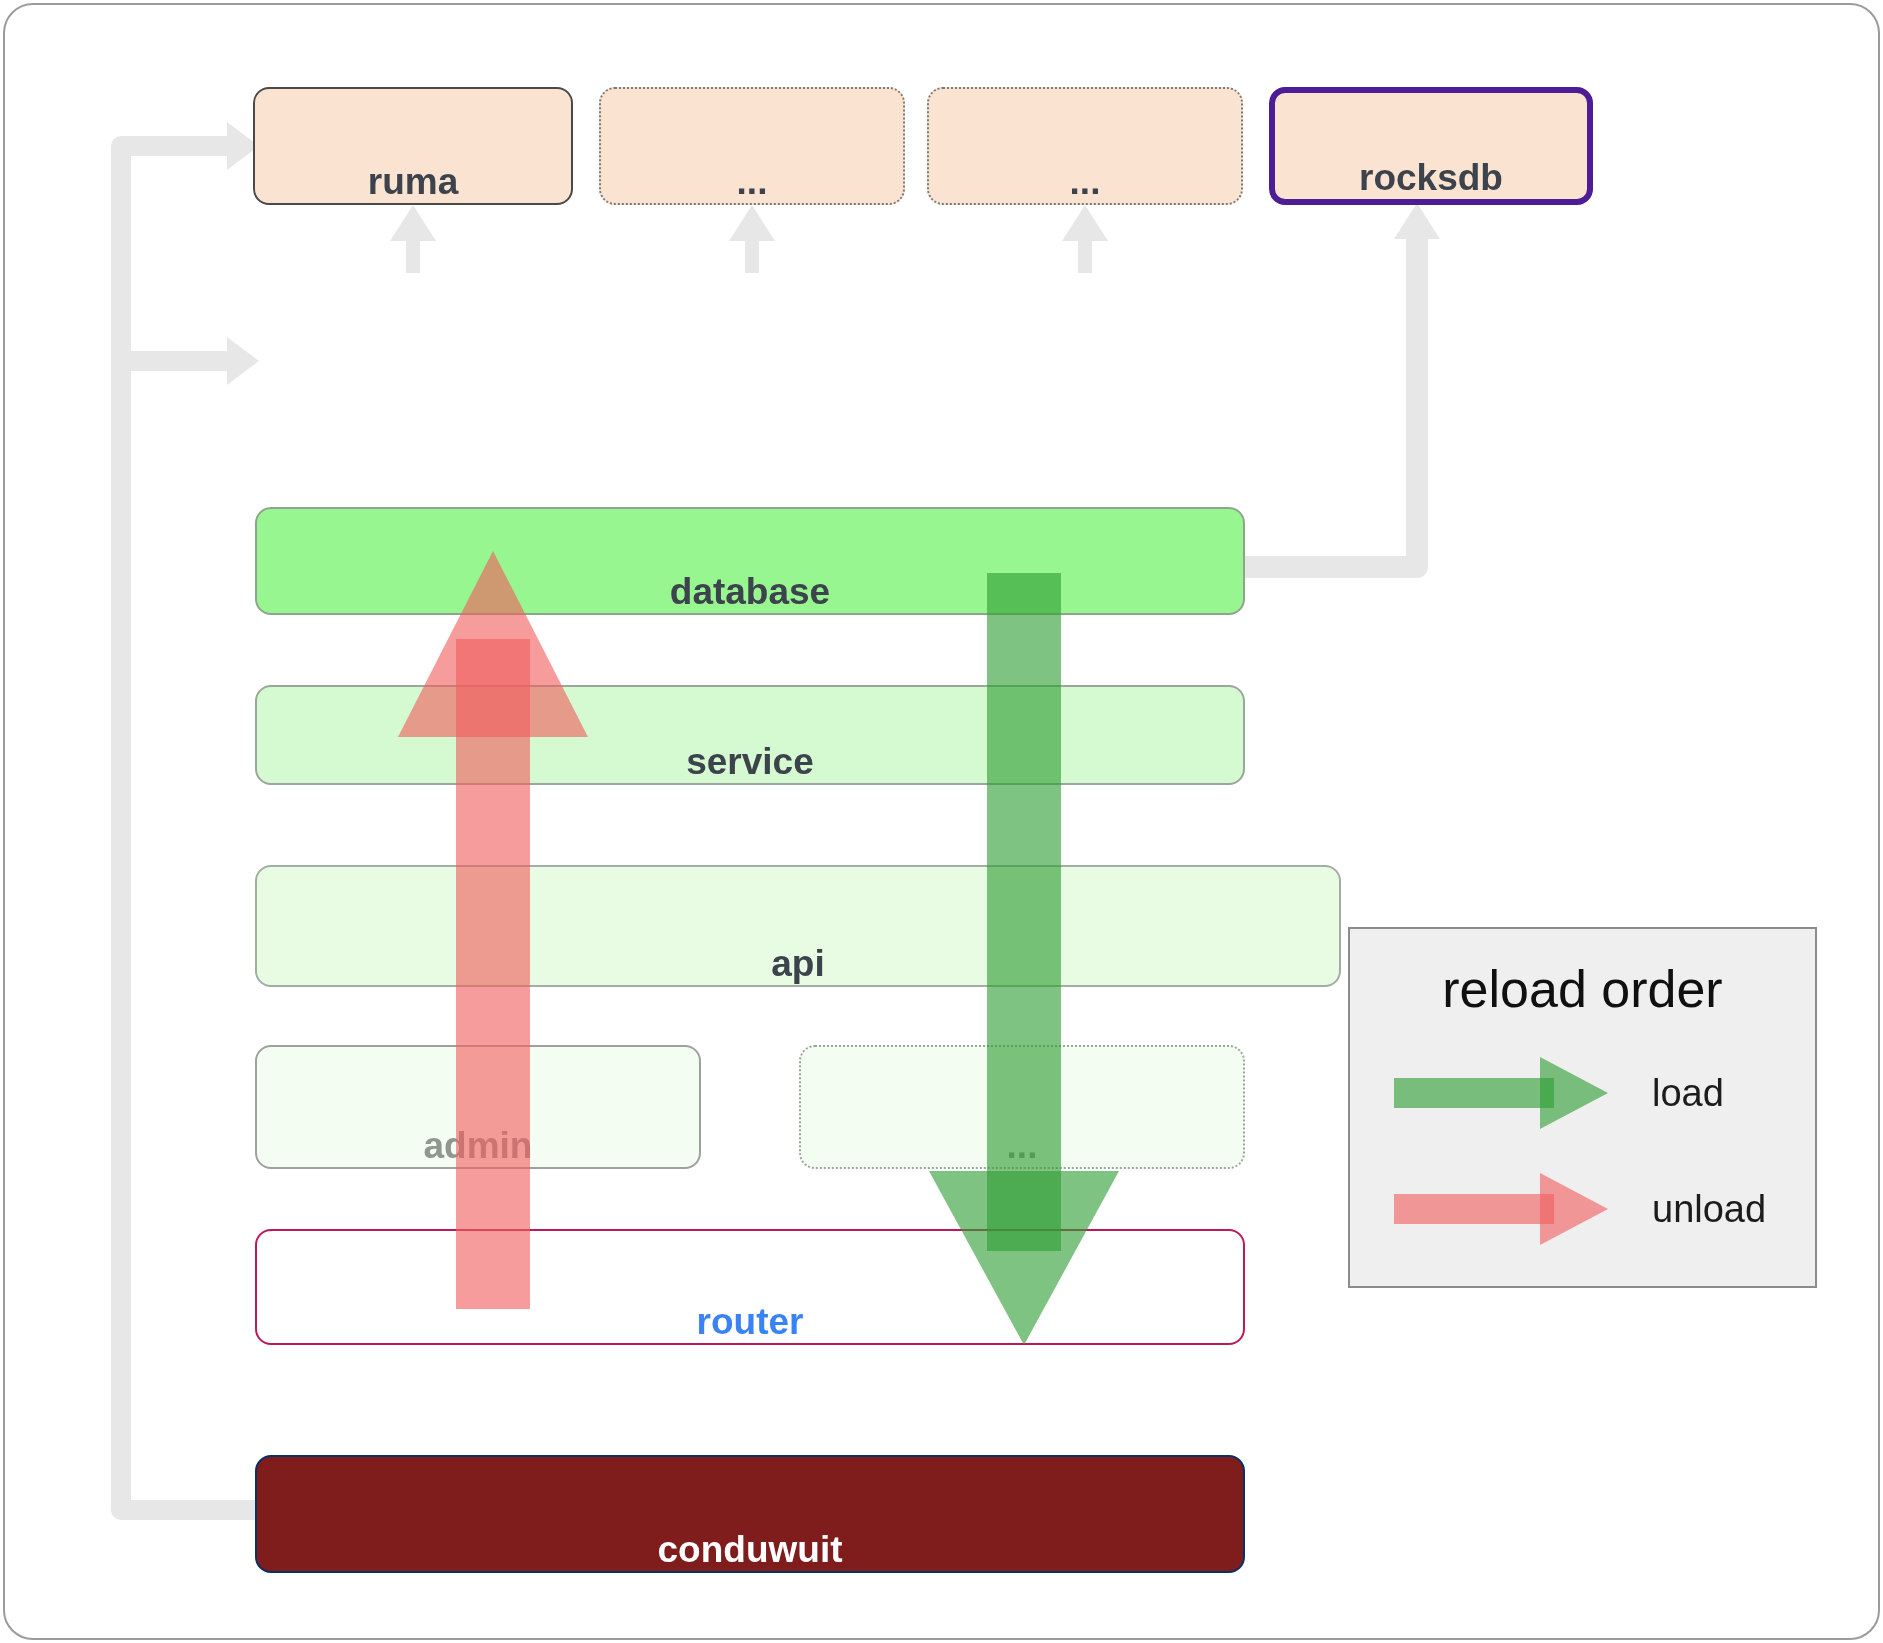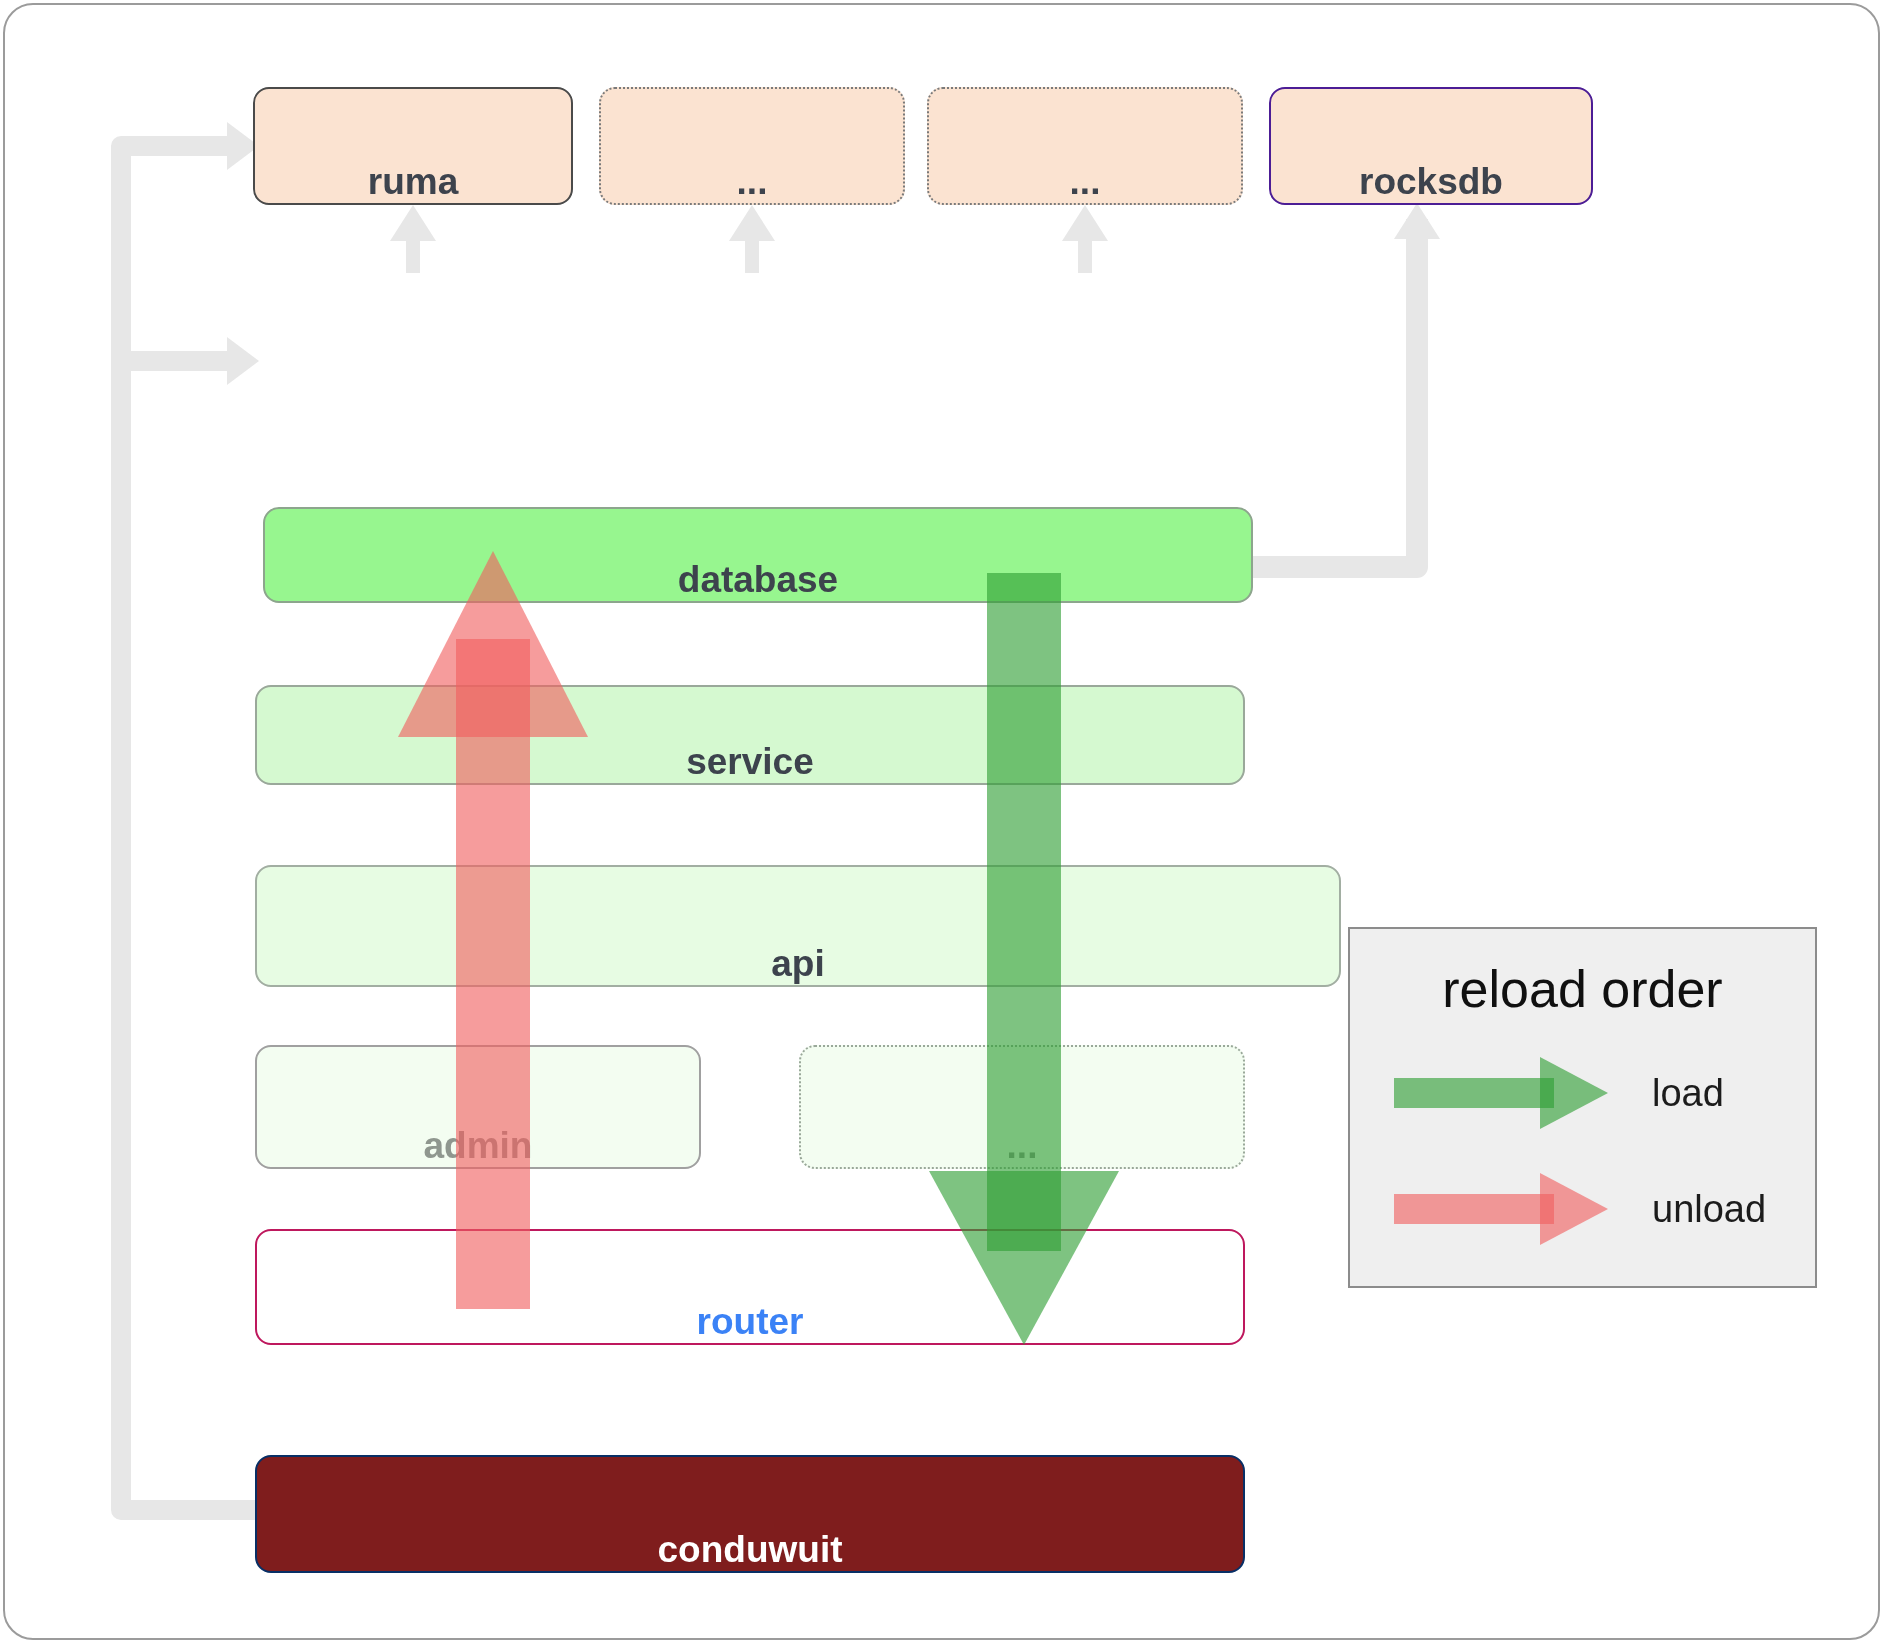--- a/index.html
+++ b/index.html
@@ -17,23 +17,23 @@
 
   .node {
     position:absolute; z-index:1; box-sizing:border-box;
     display:flex; align-items:flex-end; justify-content:center;
     border-radius:16px; font-size:37px; font-weight:600; color:#3d434d;
   }
 
   .node--ruma      { left:248px;  top:82px;   width:320px; height:118px; border:2px solid #4a4a4a; }
   .node--etop1     { left:594px;  top:82px;   width:306px; height:118px; border:2px dotted #7a7a7a; }
   .node--etop2     { left:922px;  top:82px;   width:316px; height:118px; border:2px dotted #7a7a7a; }
-  .node--rocksdb   { left:1264px; top:82px;   width:324px; height:118px; border:2px solid #4c1d95; }
+  .node--rocksdb   { left:1264px; top:82px;   width:324px; height:118px; border:6px solid #4c1d95; }
   .node--core      { left:250px;  top:266px;  width:990px; height:184px; border:2px solid #98a0aa; }
-  .node--database  { left:250px;  top:502px;  width:990px; height:96px; border:2px solid #8da58d;margin-left:8px; }
+  .node--database  { left:250px;  top:502px;  width:990px; height:108px; border:2px solid #8da58d; }
   .node--service   { left:250px;  top:680px;  width:990px; height:100px; border:2px solid #9aa89a; }
   .node--api       { left:250px;  top:860px;  width:1086px; height:122px; border:2px solid #a2aea2; }
   .node--admin     { left:250px;  top:1040px; width:446px; height:124px; border:2px solid #a0a0a0; color:#8f978f; }
   .node--emid      { left:794px;  top:1040px; width:446px; height:124px; border:2px dotted #9aa89a; color:#8f978f; }
   .node--router    { left:250px;  top:1224px; width:990px; height:116px; border:2px solid #be185d; color:#3b82f6; }
   .node--conduwuit { left:250px;  top:1450px; width:990px; height:118px; border:2px solid #082f66; color:#ffffff; font-weight:700; }
 
   .legend {
     position:absolute; z-index:3; left:1343px; top:922px; width:469px; height:361px;
     box-sizing:border-box; background:#efefef; border:2px solid #8c8c8c;

